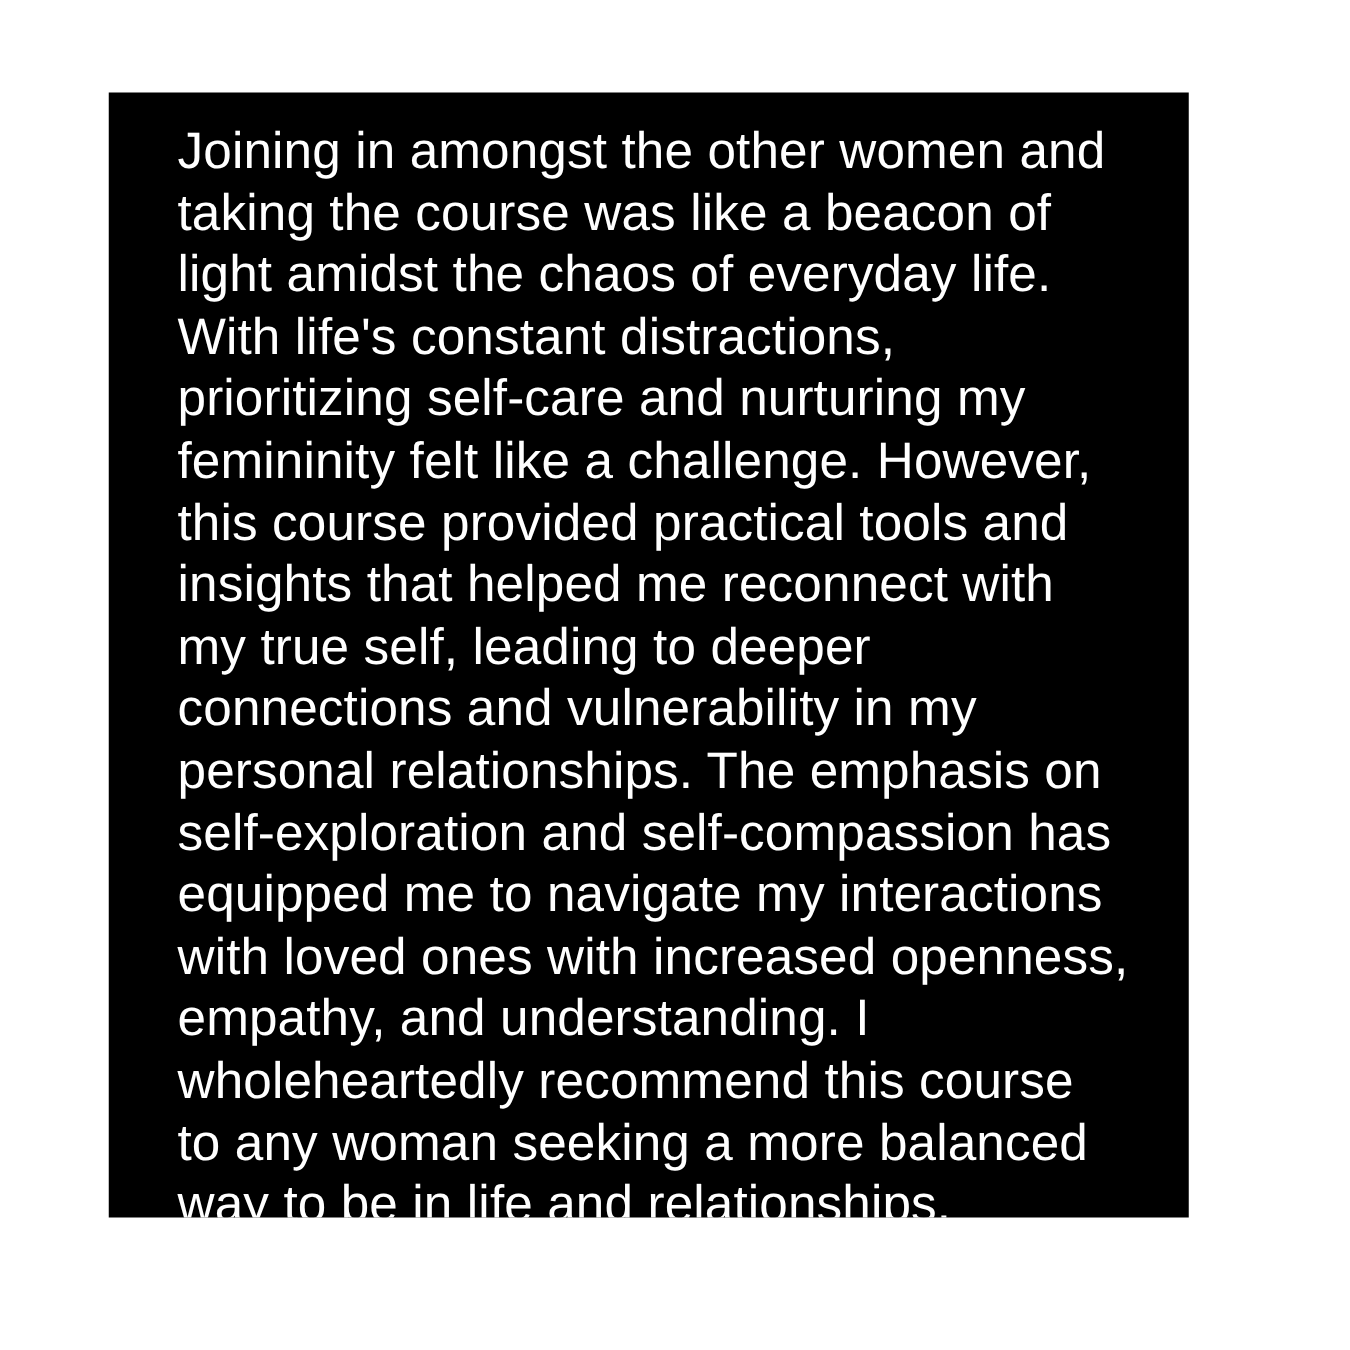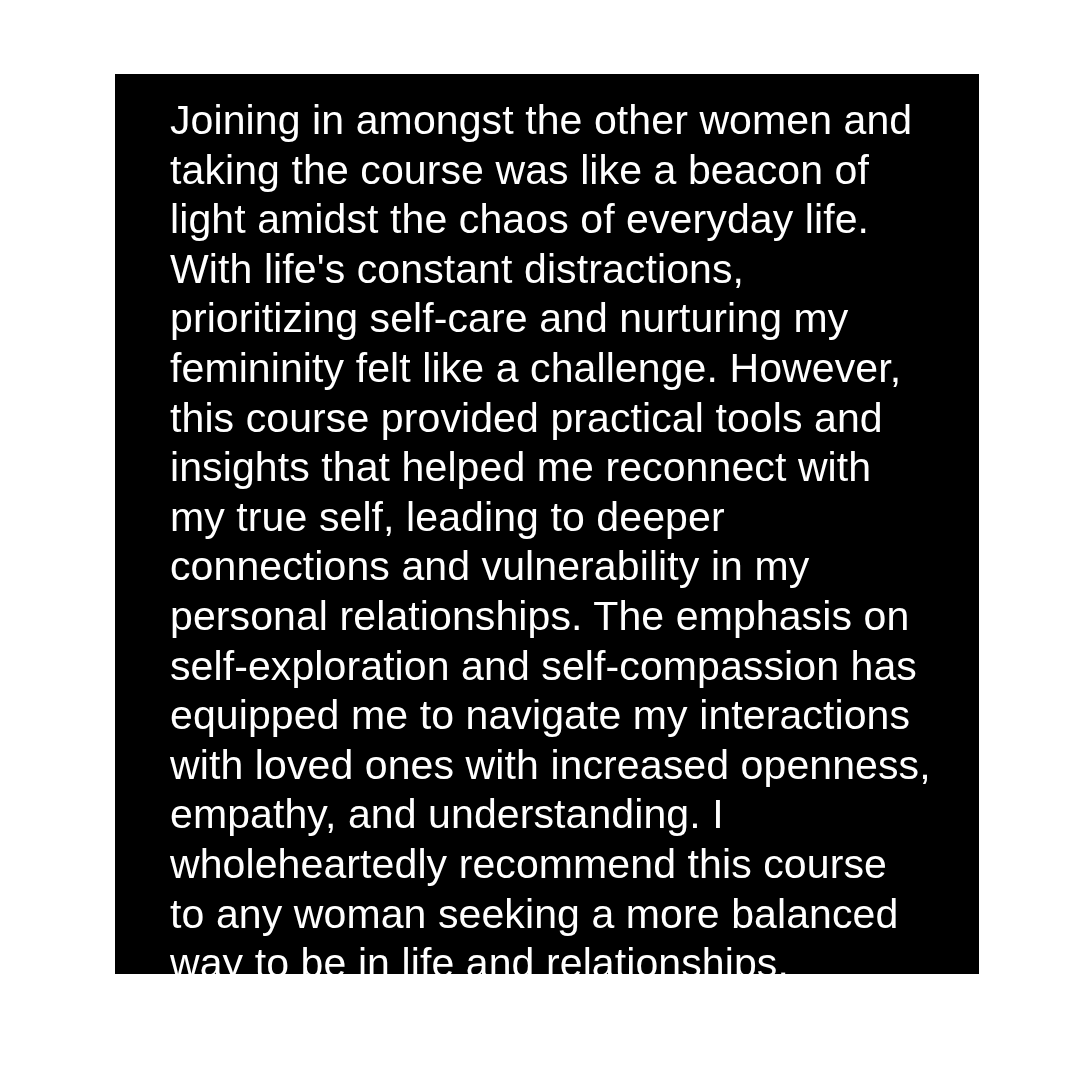--- a/index.html
+++ b/index.html
@@ -17,21 +17,21 @@
     position: relative;
     width: 1080px;
     height: 1080px;
     background: #ffffff;
     display: flex;
     align-items: flex-start;
     justify-content: center;
   }
   .testimonial-card {
     position: absolute;
-    left: 115px;
+    left: 87px;
     top: 74px;
     width: 864px;
     height: 900px;
     background: #000000;
     box-sizing: border-box;
     padding: 22px 48px 22px 55px;
     overflow: hidden;
   }
   .testimonial-text {
     color: #ffffff;

